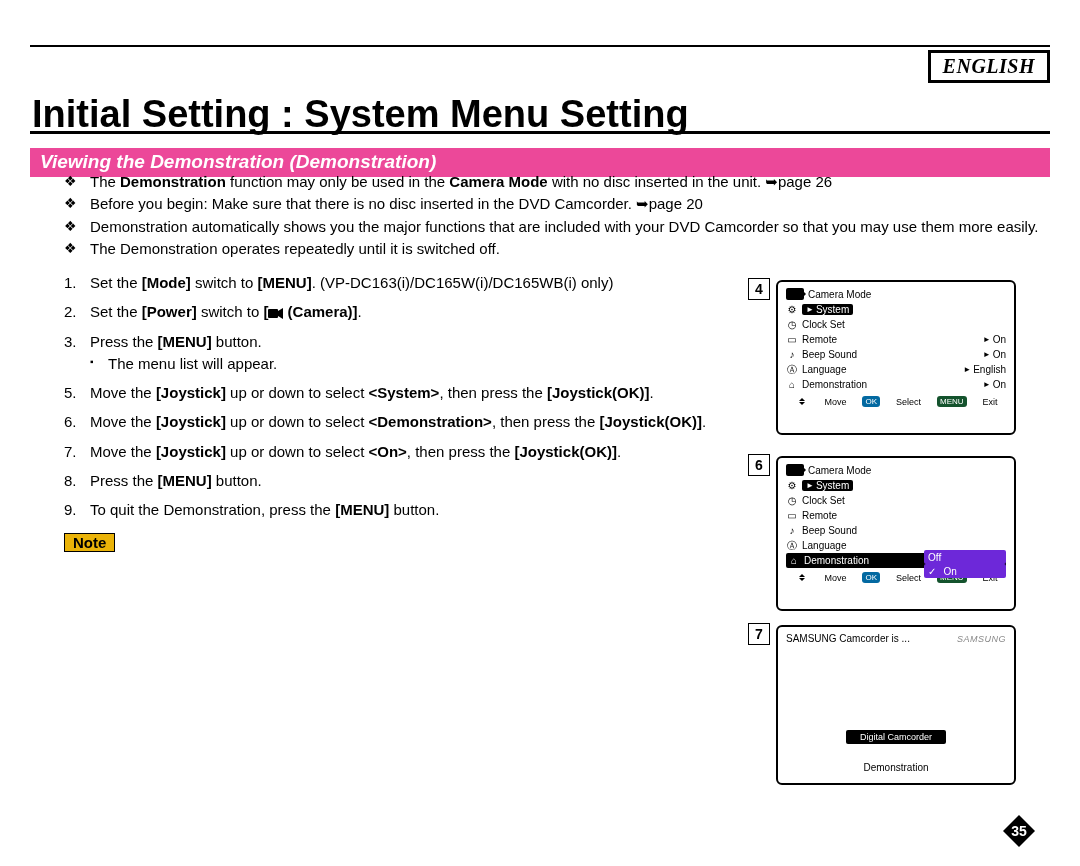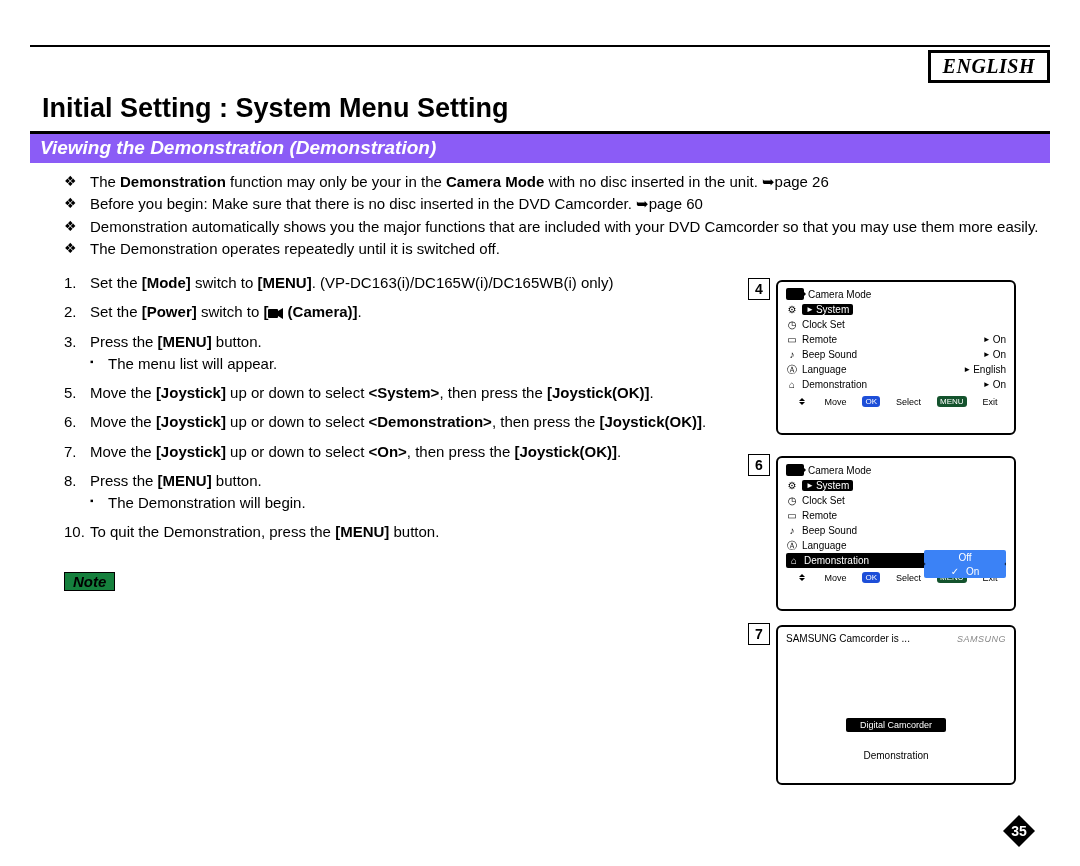--- a/index.html
+++ b/index.html
@@ -1,71 +1,71 @@
 <!DOCTYPE html>
 <html><head>
 <meta charset="utf-8">
 <style>
   * { margin: 0; padding: 0; box-sizing: border-box; }
   html, body { width: 1080px; height: 866px; background: #fff; font-family: Arial, Helvetica, sans-serif; color: #000; }
   .page { position: relative; width: 1080px; height: 866px; }
   .margin-line { position: absolute; left: 30px; top: 45px; width: 1020px; height: 2px; background: #000; }
   .lang { position: absolute; right: 30px; top: 50px; border: 3px solid #000; padding: 2px 12px; font-weight: 700; font-style: italic; font-size: 20px; font-family: "Times New Roman", serif; letter-spacing: .5px; }
-  .title { position: absolute; left: 42px; top: 93px; font-size: 27px; font-weight: 700; }
+  .title { position: absolute; left: 32px; top: 93px; font-size: 38px; font-weight: 700; }
   .title-rule { position: absolute; left: 30px; top: 131px; width: 1020px; height: 3px; background: #000; }
-  .subhead { position: absolute; left: 30px; top: 134px; width: 1020px; background: #8b5cf6; color: #fff; font-size: 19px; font-weight: 700; font-style: italic; padding: 3px 10px 4px; }
+  .subhead { position: absolute; left: 30px; top: 148px; width: 1020px; background: #ec4899; color: #fff; font-size: 19px; font-weight: 700; font-style: italic; padding: 3px 10px 4px; }
   .body { position: absolute; left: 60px; top: 172px; width: 980px; }
   .bullet-list { list-style: none; font-size: 15px; line-height: 1.35; }
   .bullet-list li { position: relative; padding-left: 30px; margin-bottom: 2px; }
   .bullet-list li::before { content: "❖"; position: absolute; left: 4px; top: 0; font-size: 14px; }
   .steps { margin-top: 14px; font-size: 15px; line-height: 1.35; counter-reset: step; list-style: none; }
   .steps li { position: relative; padding-left: 30px; margin-bottom: 9px; max-width: 660px; }
   .steps li::before { counter-increment: step; content: counter(step) "."; position: absolute; left: 4px; top: 0; }
   .sub { list-style: none; margin-top: 2px; }
   .sub li { position: relative; padding-left: 18px; }
   .sub li::before { content: "▪"; position: absolute; left: 0; top: 1px; font-size: 10px; }
-  .note-label { display: inline-block; border: 1px solid #000; background: #15803d; padding: 0 8px; font-size: 15px; font-weight: 700; margin: 20px 0 2px 4px; font-style: italic; }
+  .note-label { display: inline-block; border: 1px solid #000; background: #eab308; padding: 0 8px; font-size: 15px; font-weight: 700; margin: 4px 0 2px 4px; }
   .note-text { font-size: 15px; line-height: 1.35; max-width: 670px; }
   strong { font-weight: 700; }
   .cam-icon { display: inline-block; vertical-align: -2px; }
 
   
   .shot { position: absolute; width: 240px; border: 2px solid #000; border-radius: 6px; padding: 6px; font-family: Arial, sans-serif; }
   .shot .header-row { display: flex; align-items: center; gap: 4px; margin: 0 2px 2px; }
   .hdr-icon { width: 18px; height: 12px; background: #000; border-radius: 2px; position: relative; }
   .hdr-icon::after { content: ""; position: absolute; right: -6px; top: 2px; border: 4px solid transparent; border-left-color: #000; }
   .hdr-text { font-size: 10px; }
   .sel { background: #000; color: #fff; padding: 0 4px; border-radius: 2px; display: inline-flex; align-items: center; gap: 2px; }
   .menu { margin: 0 2px; }
   .menu-row { display: flex; align-items: center; gap: 4px; font-size: 10px; height: 15px; }
   .menu-row.hi { background: #000; color: #fff; padding: 0 2px; border-radius: 2px; }
   .mi { width: 12px; height: 12px; display: inline-flex; align-items: center; justify-content: center; }
   .val { margin-left: auto; font-size: 10px; display: inline-flex; align-items: center; gap: 2px; }
   .tri { font-size: 8px; }
   .opt-col { position: absolute; right: 8px; top: 92px; width: 82px; }
-  .opt-row { background: #3b82f6; color: #fff; font-size: 10px; padding: 1px 4px; border-radius: 2px; display: flex; align-items: center; gap: 4px; height: 14px; justify-content: center; }
+  .opt-row { background: #6d28d9; color: #fff; font-size: 10px; padding: 1px 4px; border-radius: 2px; display: flex; align-items: center; gap: 4px; height: 14px; }
   .chk::before { content: "✓"; font-size: 10px; margin-right: 3px; }
   .footer-row { display: flex; justify-content: center; gap: 16px; font-size: 9px; margin-top: 4px; align-items: center; }
-  .pill { display: inline-flex; align-items: center; justify-content: center; background: #1d4ed8; color: #fff; border-radius: 3px; font-size: 8px; padding: 0 3px; height: 11px; min-width: 14px; }
+  .pill { display: inline-flex; align-items: center; justify-content: center; background: #0369a1; color: #fff; border-radius: 3px; font-size: 8px; padding: 0 3px; height: 11px; min-width: 14px; }
   .pill.inv { background: #14532d; }
   .arrows { display:inline-block; width:14px; height:11px; position:relative; }
   .arrows::before, .arrows::after { content:""; position:absolute; left:5px; border:3px solid transparent; }
   .arrows::before { top:-1px; border-bottom-color:#000; }
   .arrows::after { bottom:-1px; border-top-color:#000; }
 
   .step-badge { position: absolute; width: 22px; height: 22px; border: 1.5px solid #000; display: flex; align-items: center; justify-content: center; font-size: 14px; font-weight: 700; }
   #shot4 { right: 64px; top: 280px; height: 155px; }
   #badge4 { right: 310px; top: 278px; }
   #shot6 { right: 64px; top: 456px; height: 155px; }
   #badge6 { right: 310px; top: 454px; }
   #shot7 { right: 64px; top: 625px; height: 160px; }
   #badge7 { right: 310px; top: 623px; }
   #shot7 .demo-head { display: flex; justify-content: space-between; align-items: center; font-size: 10px; padding: 0 2px 4px; }
   #shot7 .blank { height: 70px; }
-  #shot7 .chip { margin: 0 auto; width: 100px; background: #000; color: #fff; font-size: 9px; text-align: center; padding: 2px 0; border-radius: 2px; }
+  #shot7 .chip { margin: 12px auto; width: 100px; background: #000; color: #fff; font-size: 9px; text-align: center; padding: 2px 0; border-radius: 2px; }
   #shot7 .demo-foot { text-align: center; font-size: 10px; margin-top: 18px; }
   .brand { font-style: italic; font-size: 9px; font-weight: 400; letter-spacing: .5px; color: #888; }
 
   .page-num { position: absolute; right: 44px; bottom: 18px; width: 34px; height: 34px; }
   .page-num svg { width: 34px; height: 34px; }
   .page-num span { position: absolute; inset: 0; display: flex; align-items: center; justify-content: center; font-size: 14px; font-weight: 700; color: #fff; }
   .tick { position:absolute; right:30px; width:6px; height:2px; background:#000; }
 </style>
 </head>
 <body>
@@ -75,45 +75,42 @@
 <div class="tick" style="top:45px"></div>
 
 <div class="lang">ENGLISH</div>
 <h1 class="title">Initial Setting : System Menu Setting</h1>
 <div class="title-rule"></div>
 <div class="subhead">Viewing the Demonstration (Demonstration)</div>
 
 <div class="body">
   <ul class="bullet-list">
     <li>
-      <span>The </span><strong>Demonstration</strong><span> function may only be your in the </span><strong>Camera Mode</strong><span> with no disc inserted in the unit. ➥page 26</span>
+      <span>The </span><strong>Demonstration</strong><span> function may only be used in the </span><strong>Camera Mode</strong><span> with no disc inserted in the unit. ➥page 26</span>
     </li>
-    <li>Before you begin: Make sure that there is no disc inserted in the DVD Camcorder. ➥page 60</li>
+    <li>Before you begin: Make sure that there is no disc inserted in the DVD Camcorder. ➥page 20</li>
     <li>Demonstration automatically shows you the major functions that are included with your DVD Camcorder so that you may use them more easily.</li>
     <li>The Demonstration operates repeatedly until it is switched off.</li>
   </ul>
 
   <ol class="steps">
     <li><span>Set the <strong>[Mode]</strong> switch to <strong>[MENU]</strong>. (VP-DC163(i)/DC165W(i)/DC165WB(i) only)</span></li>
     <li><span>Set the <strong>[Power]</strong> switch to <strong>[<svg class="cam-icon" width="15" height="11">
                 <rect x="0" y="1" width="10" height="9" rx="1" fill="#000"></rect>
                 <polygon points="10,3 15,0 15,11 10,8" fill="#000"></polygon>
               </svg> (Camera)]</strong>.</span></li>
     <li><span>Press the <strong>[MENU]</strong> button.</span>
       <ul class="sub">
             <li>The menu list will appear.</li>
           </ul>
     </li>
     <li><span>Move the <strong>[Joystick]</strong> up or down to select <strong>&lt;System&gt;</strong>, then press the <strong>[Joystick(OK)]</strong>.</span></li>
     <li><span>Move the <strong>[Joystick]</strong> up or down to select <strong>&lt;Demonstration&gt;</strong>, then press the <strong>[Joystick(OK)]</strong>.</span></li>
     <li><span>Move the <strong>[Joystick]</strong> up or down to select <strong>&lt;On&gt;</strong>, then press the <strong>[Joystick(OK)]</strong>.</span></li>
     <li><span>Press the <strong>[MENU]</strong> button.</span>
-      <ul class="sub">
-            <li>The Demonstration will begin.</li>
-          </ul>
     </li>
     <li><span>To quit the Demonstration, press the <strong>[MENU]</strong> button.</span></li>
   </ol>
 
   <div class="note-label">Note</div>
 </div>
 
 <div class="step-badge" id="badge4">4</div>
 <div class="shot" id="shot4">
   <div class="header-row">

